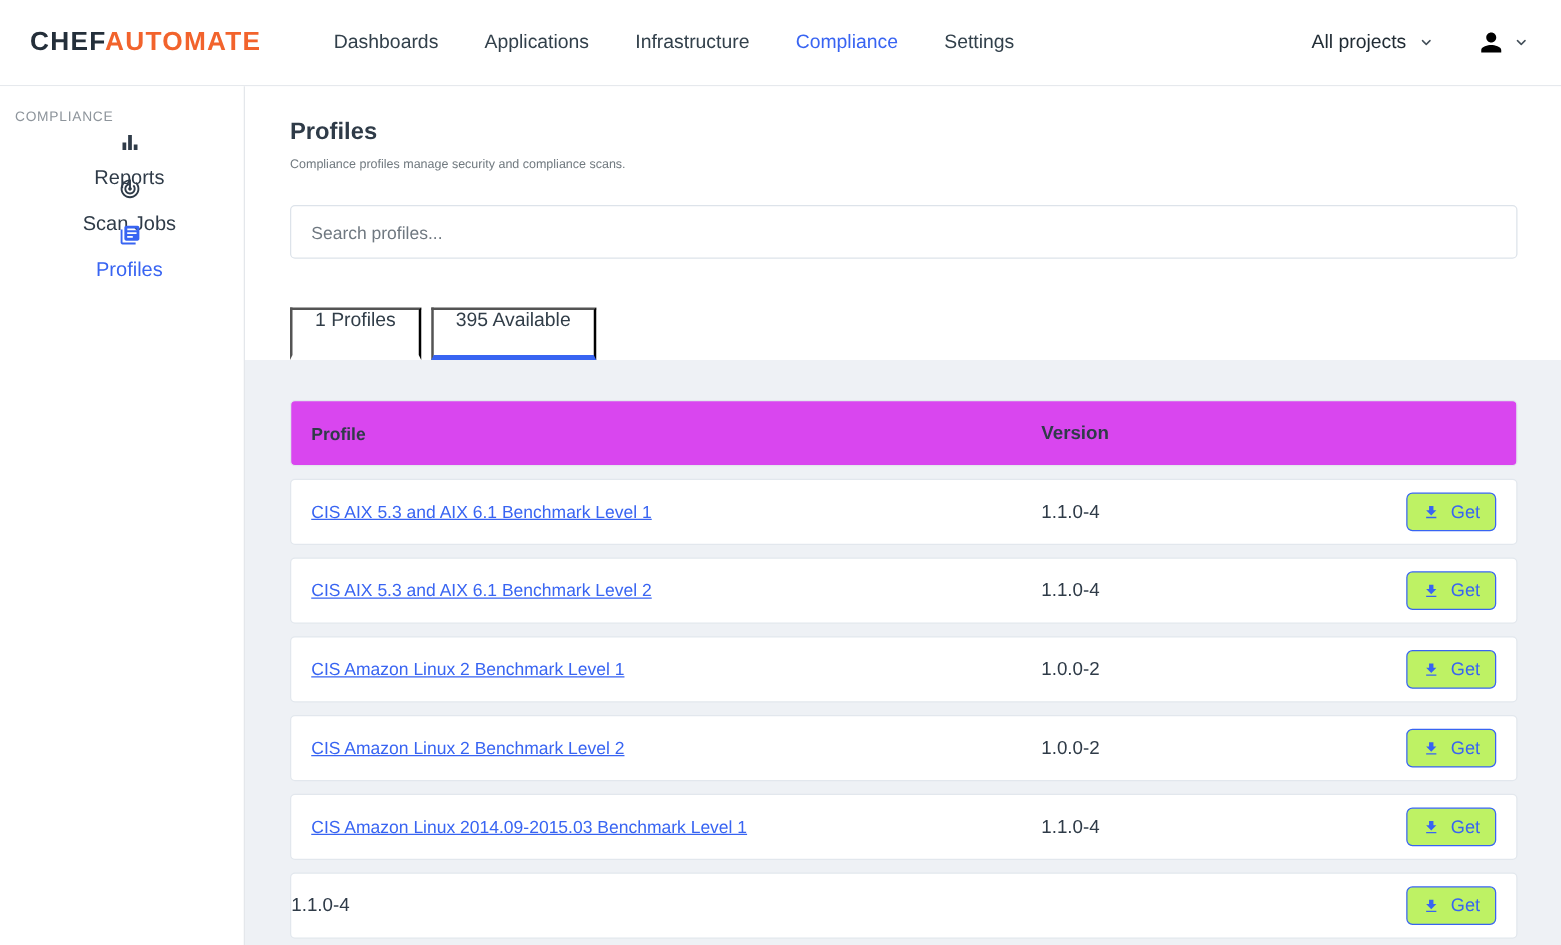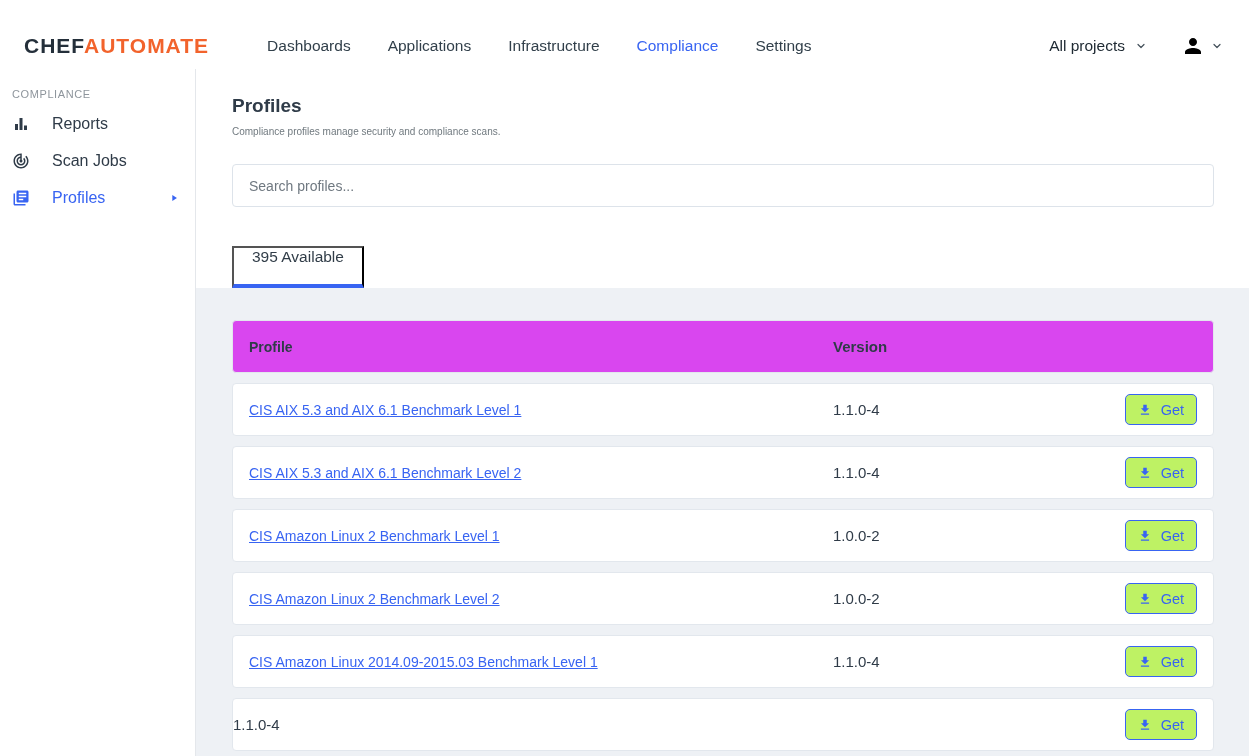--- a/index.html
+++ b/index.html
@@ -7,21 +7,21 @@
   body {
     font-family: "Liberation Sans", sans-serif;
     background: #ffffff;
     color: #2f3b48;
     overflow: hidden;
   }
   .app { position: relative; width: 1249px; height: 756px; }
 
   
   .topbar {
-    position: absolute; top: 12px; left: 0; right: 0; height: 69px;
+    position: absolute; top: 0; left: 0; right: 0; height: 69px;
     background: #fff; border-bottom: 1px solid #e6e9ed;
     display: flex; align-items: center; padding: 0 20px 0 24px;
   }
   .logo { font-size: 21px; font-weight: 700; letter-spacing: 1px; white-space: nowrap; }
   .logo .brand { color: #242f3a; }
   .logo .product { color: #f2632c; }
   .topnav { display: flex; gap: 37px; margin-left: 58px; }
   .topnav a {
     font-size: 15.5px; color: #32404b; text-decoration: none; cursor: pointer;
   }
@@ -37,22 +37,22 @@
   .sidebar {
     position: absolute; top: 69px; left: 0; bottom: 0; width: 196px;
     background: #fff; border-right: 1px solid #e4e7eb; padding-top: 19px;
   }
   .sidebar-heading {
     font-size: 11px; color: #8e959c; letter-spacing: 0.6px;
     margin: 0 0 5px 12px; font-weight: 400;
   }
   .side-item {
     display: flex; align-items: center; height: 37px;
-    padding-left: 12px; gap: 22px; cursor: pointer;
-    font-size: 16px; color: #2f3b48;
+    padding-left: 12px; gap: 11px; cursor: pointer;
+    font-size: 16px; color: #2f3b48; flex-direction: column;
   }
   .side-item .item-icon { width: 18px; height: 18px; flex: 0 0 18px; color: #2f3b48; }
   .side-item.active { color: #3864f2; }
   .side-item.active .item-icon { color: #3864f2; }
   .side-item .expand { margin-left: auto; margin-right: 16px; width: 10px; height: 10px; color: #3864f2; }
 
   
   .main {
     position: absolute; top: 69px; left: 196px; right: 0; bottom: 0;
     background: #eef1f5;
@@ -156,20 +156,21 @@
         </svg>
     </div>
   </aside>
 
   <main class="main">
     <section class="main-top">
       <h1 class="page-title">Profiles</h1>
       <p class="page-subtitle">Compliance profiles manage security and compliance scans.</p>
       <input class="search-input" type="text" placeholder="Search profiles..." style="">
       <div class="tabs">
+        <button class="tab">1 Profiles</button>
         <button class="tab active">395 Available</button>
       </div>
     </section>
 
     <section class="table-area">
       <div class="t-card t-head">
         <div class="col-profile">Profile</div>
         <div class="col-version">Version</div>
         <div class="col-actions"></div>
       </div>

